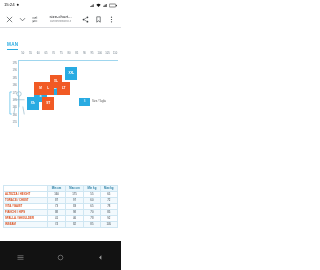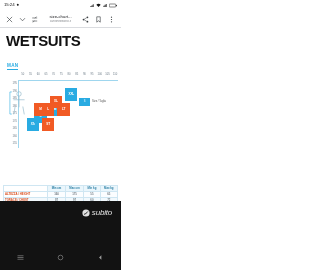--- a/index.html
+++ b/index.html
@@ -155,21 +155,20 @@
           <circle cx="6" cy="2" r="1.05" fill="#3c4043"></circle>
           <circle cx="6" cy="6" r="1.05" fill="#3c4043"></circle>
           <circle cx="6" cy="10" r="1.05" fill="#3c4043"></circle>
         </svg>
     </div>
   </div>
   <div class="tbsep"></div>
 
   <div class="page">
 
-    <div class="h1">WETSUITS</div>
 
     <div class="manwrap">
       <span class="man">MAN</span>
     </div>
 
     <div class="chart">
       <div class="xaxis">
           <span class="xtick" style="left: 3.84615%;">50</span>
           <span class="xtick" style="left: 11.5385%;">55</span>
           <span class="xtick" style="left: 19.2308%;">60</span>
@@ -271,29 +270,20 @@
             <td class="lbl">INSEAM</td>
             <td>74</td>
             <td>82</td>
             <td>85</td>
             <td>105</td>
           </tr>
         </tbody>
     </table>
   </div>
 
-  <div class="band">
-    <div class="wm">
-      <svg width="8" height="8" viewBox="0 0 20 20">
-          <circle cx="10" cy="10" r="9" fill="#f2f2f2"></circle>
-          <path d="M6 13c3-1 5-2 8-6" stroke="#121212" stroke-width="2.2" fill="none" stroke-linecap="round"></path>
-        </svg>
-      <span class="wm-txt">subito</span>
-    </div>
-  </div>
 
   <div class="navbar">
     <span>
       <svg width="7" height="7" viewBox="0 0 12 12">
           <path d="M1.5 3h9M1.5 6h9M1.5 9h9" stroke="#9b9b9b" stroke-width="1" stroke-linecap="round"></path>
         </svg>
     </span>
     <span>
       <svg width="7" height="7" viewBox="0 0 12 12">
           <circle cx="6" cy="6" r="4" fill="none" stroke="#9b9b9b" stroke-width="1"></circle>

